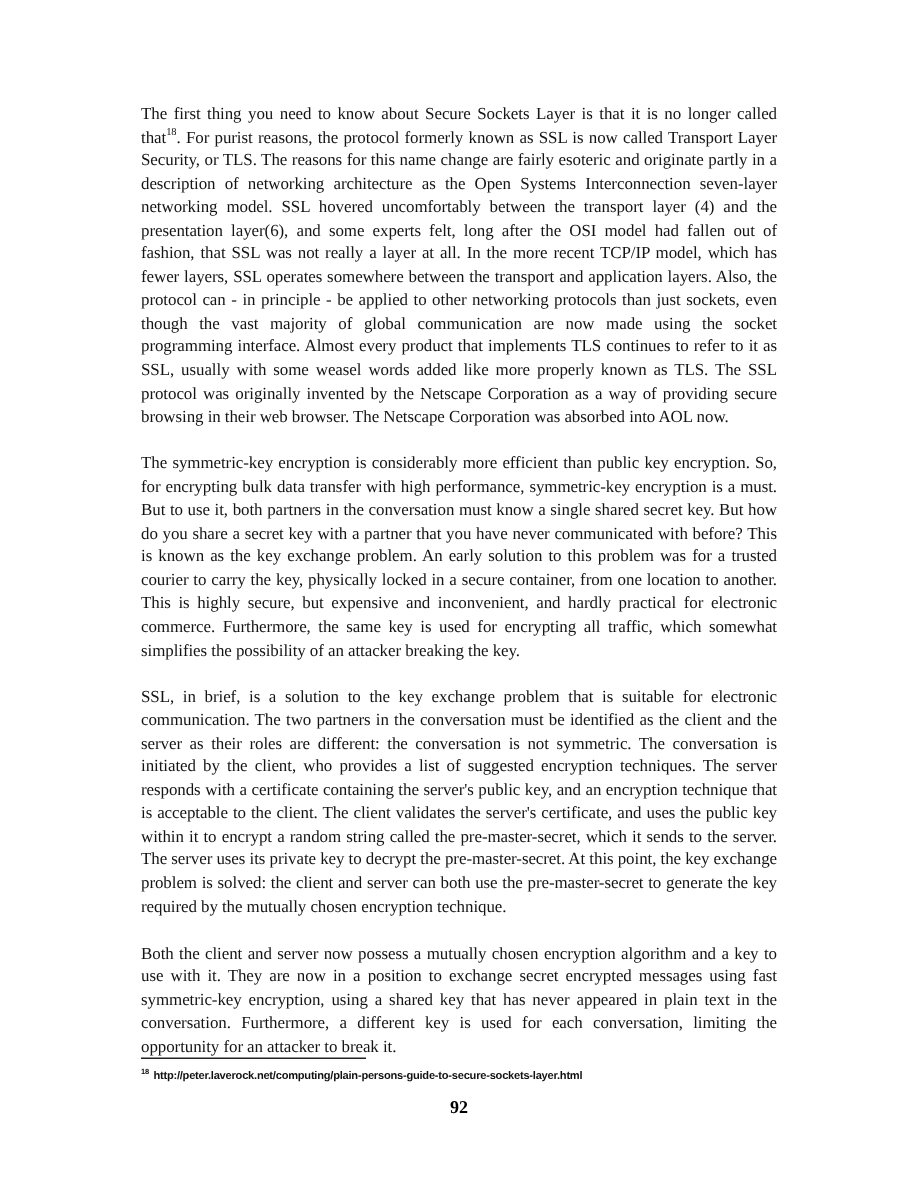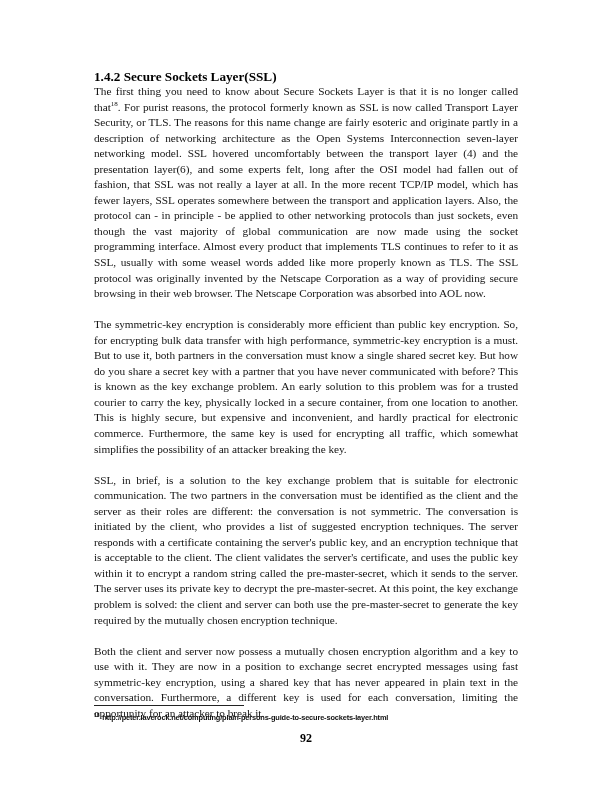--- a/index.html
+++ b/index.html
@@ -37,21 +37,20 @@
   .page-number {
     position: absolute; left: 0; width: 612px; top: 731px; text-align: center;
     font-family: "Liberation Serif", serif; font-weight: bold; font-size: 12px; color: #000;
   }
 </style>
 </head>
 <body>
 
 <div class="page">
   <div class="content">
-    <h2 class="heading">1.4.2 Secure Sockets Layer(SSL)</h2>
 
     <p class="para"><span>The first thing you need to know about Secure Sockets Layer is that it is no longer called that</span><sup>18</sup><span>. For purist reasons, the protocol formerly known as SSL is now called Transport Layer Security, or TLS. The reasons for this name change are fairly esoteric and originate partly in a description of networking architecture as the Open Systems Interconnection seven-layer networking model. SSL hovered uncomfortably between the transport layer (4) and the presentation layer(6), and some experts felt, long after the OSI model had fallen out of fashion, that SSL was not really a layer at all. In the more recent TCP/IP model, which has fewer layers, SSL operates somewhere between the transport and application layers.  Also, the protocol can - in principle - be applied to other networking protocols than just sockets, even though the vast majority of global communication are now made using the socket programming interface. Almost every product that implements TLS continues to refer to it as SSL, usually with some weasel words added like more properly known as TLS. The SSL protocol was originally invented by the Netscape Corporation as a way of providing secure browsing in their web browser. The Netscape Corporation was absorbed into AOL now.</span></p>
 
     <p class="para">The symmetric-key encryption is considerably more efficient than public key encryption. So, for encrypting bulk data transfer with high performance, symmetric-key encryption is a must. But to use it, both partners in the conversation must know a single shared secret key. But how do you share a secret key with a partner that you have never communicated with before? This is known as the key exchange problem. An early solution to this problem was for a trusted courier to carry the key, physically locked in a secure container, from one location to another. This is highly secure, but expensive and inconvenient, and hardly practical for electronic commerce. Furthermore, the same key is used for encrypting all traffic, which somewhat simplifies the possibility of an attacker breaking the key.</p>
 
     <p class="para">SSL, in brief, is a solution to the key exchange problem that is suitable for electronic communication. The two partners in the conversation must be identified as the client and the server as their roles are different: the conversation is not symmetric. The conversation is initiated by the client, who provides a list of suggested encryption techniques. The server responds with a certificate containing the server's public key, and an encryption technique that is acceptable to the client. The client validates the server's certificate, and uses the public key within it to encrypt a random string called the pre-master-secret, which it sends to the server. The server uses its private key to decrypt the pre-master-secret. At this point, the key exchange problem is solved: the client and server can both use the pre-master-secret to generate the key required by the mutually chosen encryption technique.</p>
 
     <p class="para">Both the client and server now possess a mutually chosen encryption algorithm and a key to use with it. They are now in a position to exchange secret encrypted messages using fast symmetric-key encryption, using a shared key that has never appeared in plain text in the conversation. Furthermore, a different key is used for each conversation, limiting the opportunity for an attacker to break it.</p>
   </div>
 

